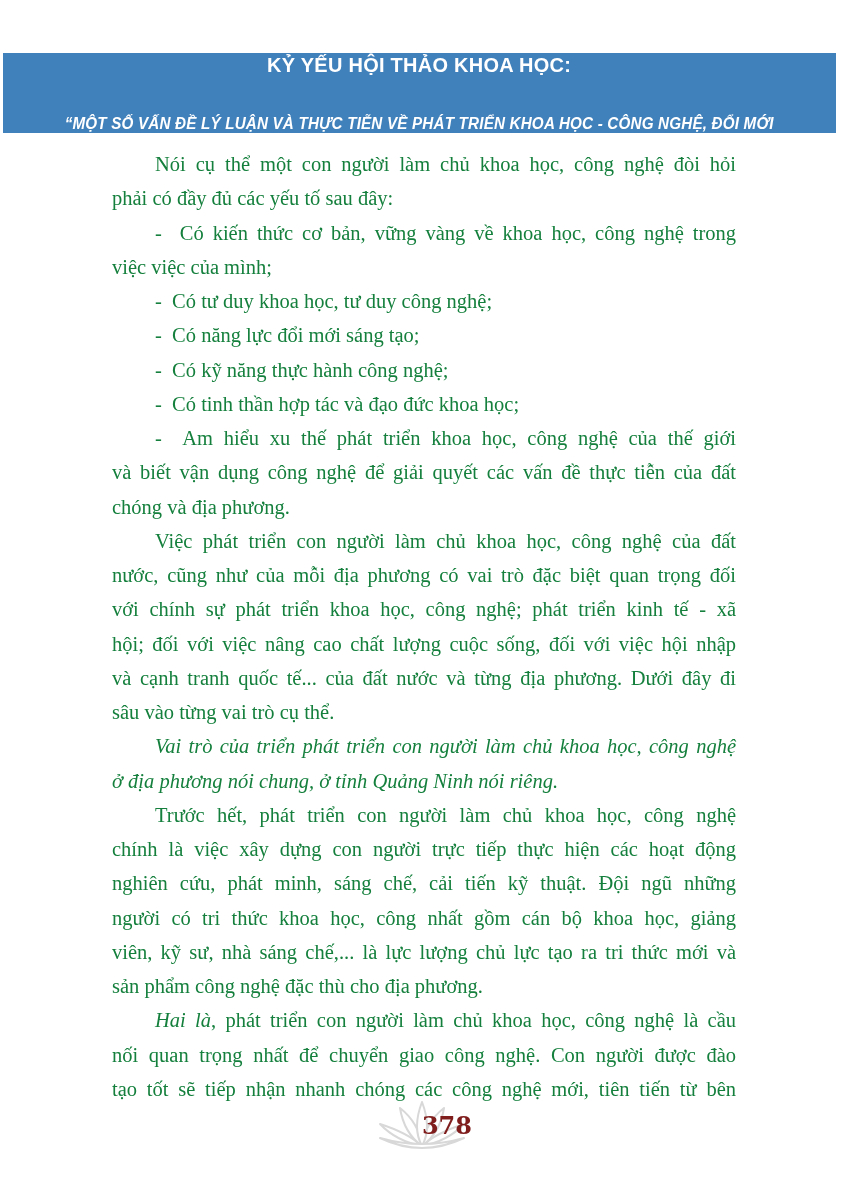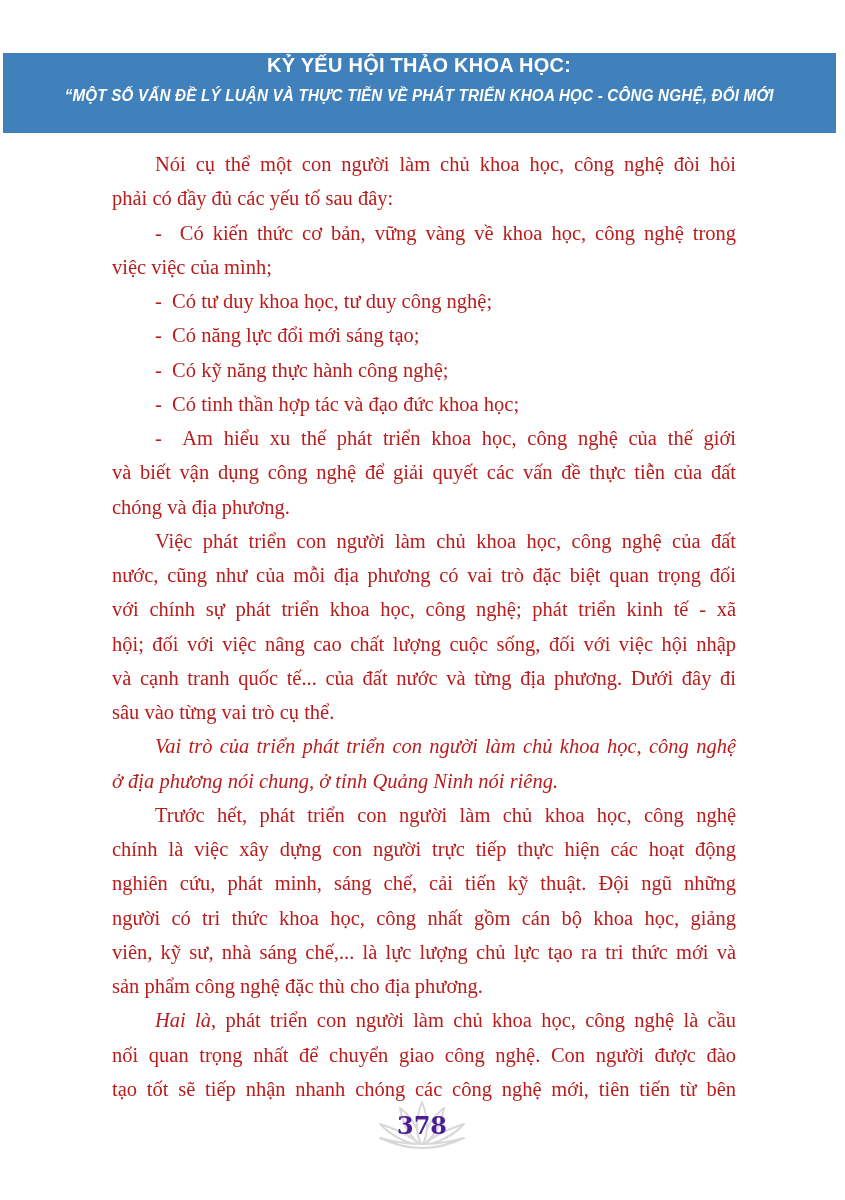--- a/index.html
+++ b/index.html
@@ -5,21 +5,21 @@
   html,body { margin:0; padding:0; background:#ffffff; }
   .page {
     position:relative; width:845px; height:1200px;
     background:#ffffff; overflow:hidden;
     font-family:"Liberation Serif", serif;
   }
   
   .banner {
     position:absolute; left:3px; top:53px; width:833px; height:80px;
     background:#4181bb; color:#ffffff;
-    display:flex; flex-direction:column; justify-content:flex-start; align-items:center;
+    display:flex; flex-direction:column; justify-content:space-between; align-items:center;
     gap:10px;
     font-family:"Liberation Sans", sans-serif; font-weight:bold;
     text-align:center;
   }
   .banner .hline { white-space:nowrap; line-height:1.15; }
   .banner .hline > span { display:inline-block; transform:scaleX(0.95); transform-origin:50% 50%; }
   .banner .h1 { font-size:21px; letter-spacing:0.3px; }
   .banner .h2, .banner .h3 { font-size:16px; letter-spacing:0.2px;font-style:italic; }
   
   .body-text {
@@ -28,39 +28,39 @@
   }
   .body-text .line { text-align:justify; text-align-last:justify; }
   .body-text .line.end { text-align-last:left; }
   .body-text .line.first { text-indent:43px; }
   .body-text .line.italic { font-style:italic; }
   
   .lotus-wrap { position:absolute; left:372px; top:1100px; width:100px; height:52px; }
   .lotus-wrap svg { position:absolute; left:0; top:0; }
   .pagenum {
     position:absolute; left:0; top:11px; width:100%;
-    text-align:center; font-family:"DejaVu Serif", serif;
-    font-weight:bold; font-size:24px; color:#4c1d95;
+    text-align:right; font-family:"DejaVu Serif", serif;
+    font-weight:bold; font-size:24px; color:#7f1d1d;
   }
 </style>
 </head>
 <body>
 
 <div class="page">
 
   <div class="banner" style="background: rgb(65, 129, 187); color: rgb(255, 255, 255);">
     <div class="hline h1">
       <span>KỶ YẾU HỘI THẢO KHOA HỌC:</span>
     </div>
     <div class="hline h2">
       <span>“MỘT SỐ VẤN ĐỀ LÝ LUẬN VÀ THỰC TIỄN VỀ PHÁT TRIỂN KHOA HỌC - CÔNG NGHỆ, ĐỔI MỚI</span>
     </div>
   </div>
 
-  <div class="body-text" style="color: #b91c1c; font-family: Liberation Serif, serif;">
+  <div class="body-text" style="color: #15803d; font-family: Liberation Serif, serif;">
       <div class="line first">Nói cụ thể một con người làm chủ khoa học, công nghệ đòi hỏi</div>
       <div class="line end">phải có đầy đủ các yếu tố sau đây:</div>
       <div class="line first">-&nbsp; Có kiến thức cơ bản, vững vàng về khoa học, công nghệ trong</div>
       <div class="line end">việc việc của mình;</div>
       <div class="line first end">-&nbsp; Có tư duy khoa học, tư duy công nghệ;</div>
       <div class="line first end">-&nbsp; Có năng lực đổi mới sáng tạo;</div>
       <div class="line first end">-&nbsp; Có kỹ năng thực hành công nghệ;</div>
       <div class="line first end">-&nbsp; Có tinh thần hợp tác và đạo đức khoa học;</div>
       <div class="line first">-&nbsp; Am hiểu xu thế phát triển khoa học, công nghệ của thế giới</div>
       <div class="line">và biết vận dụng công nghệ để giải quyết các vấn đề thực tiễn của đất</div>

